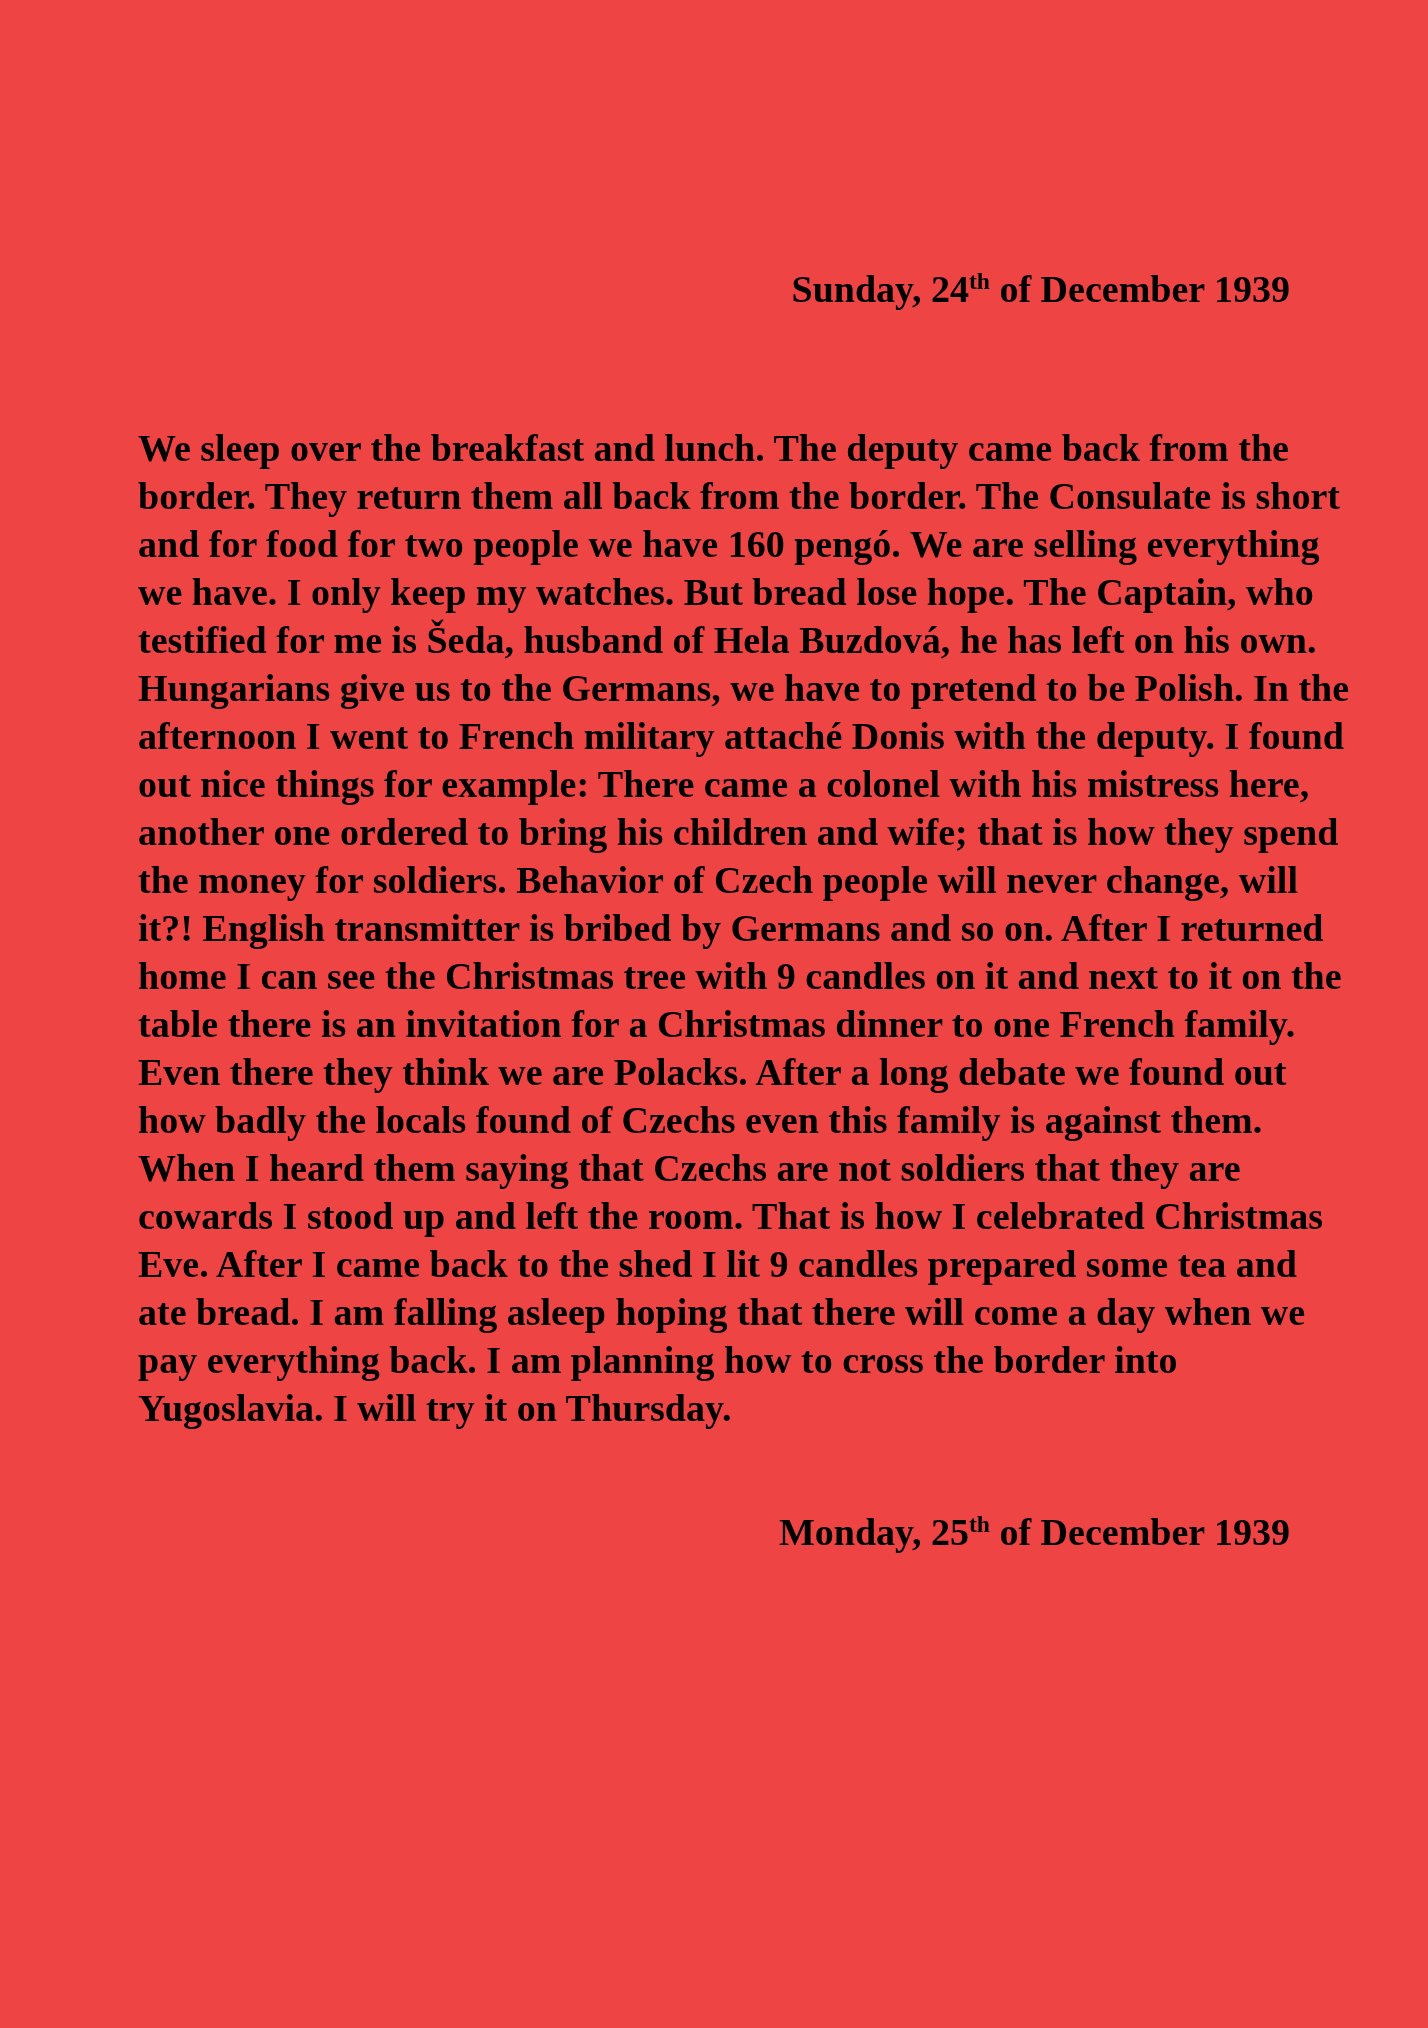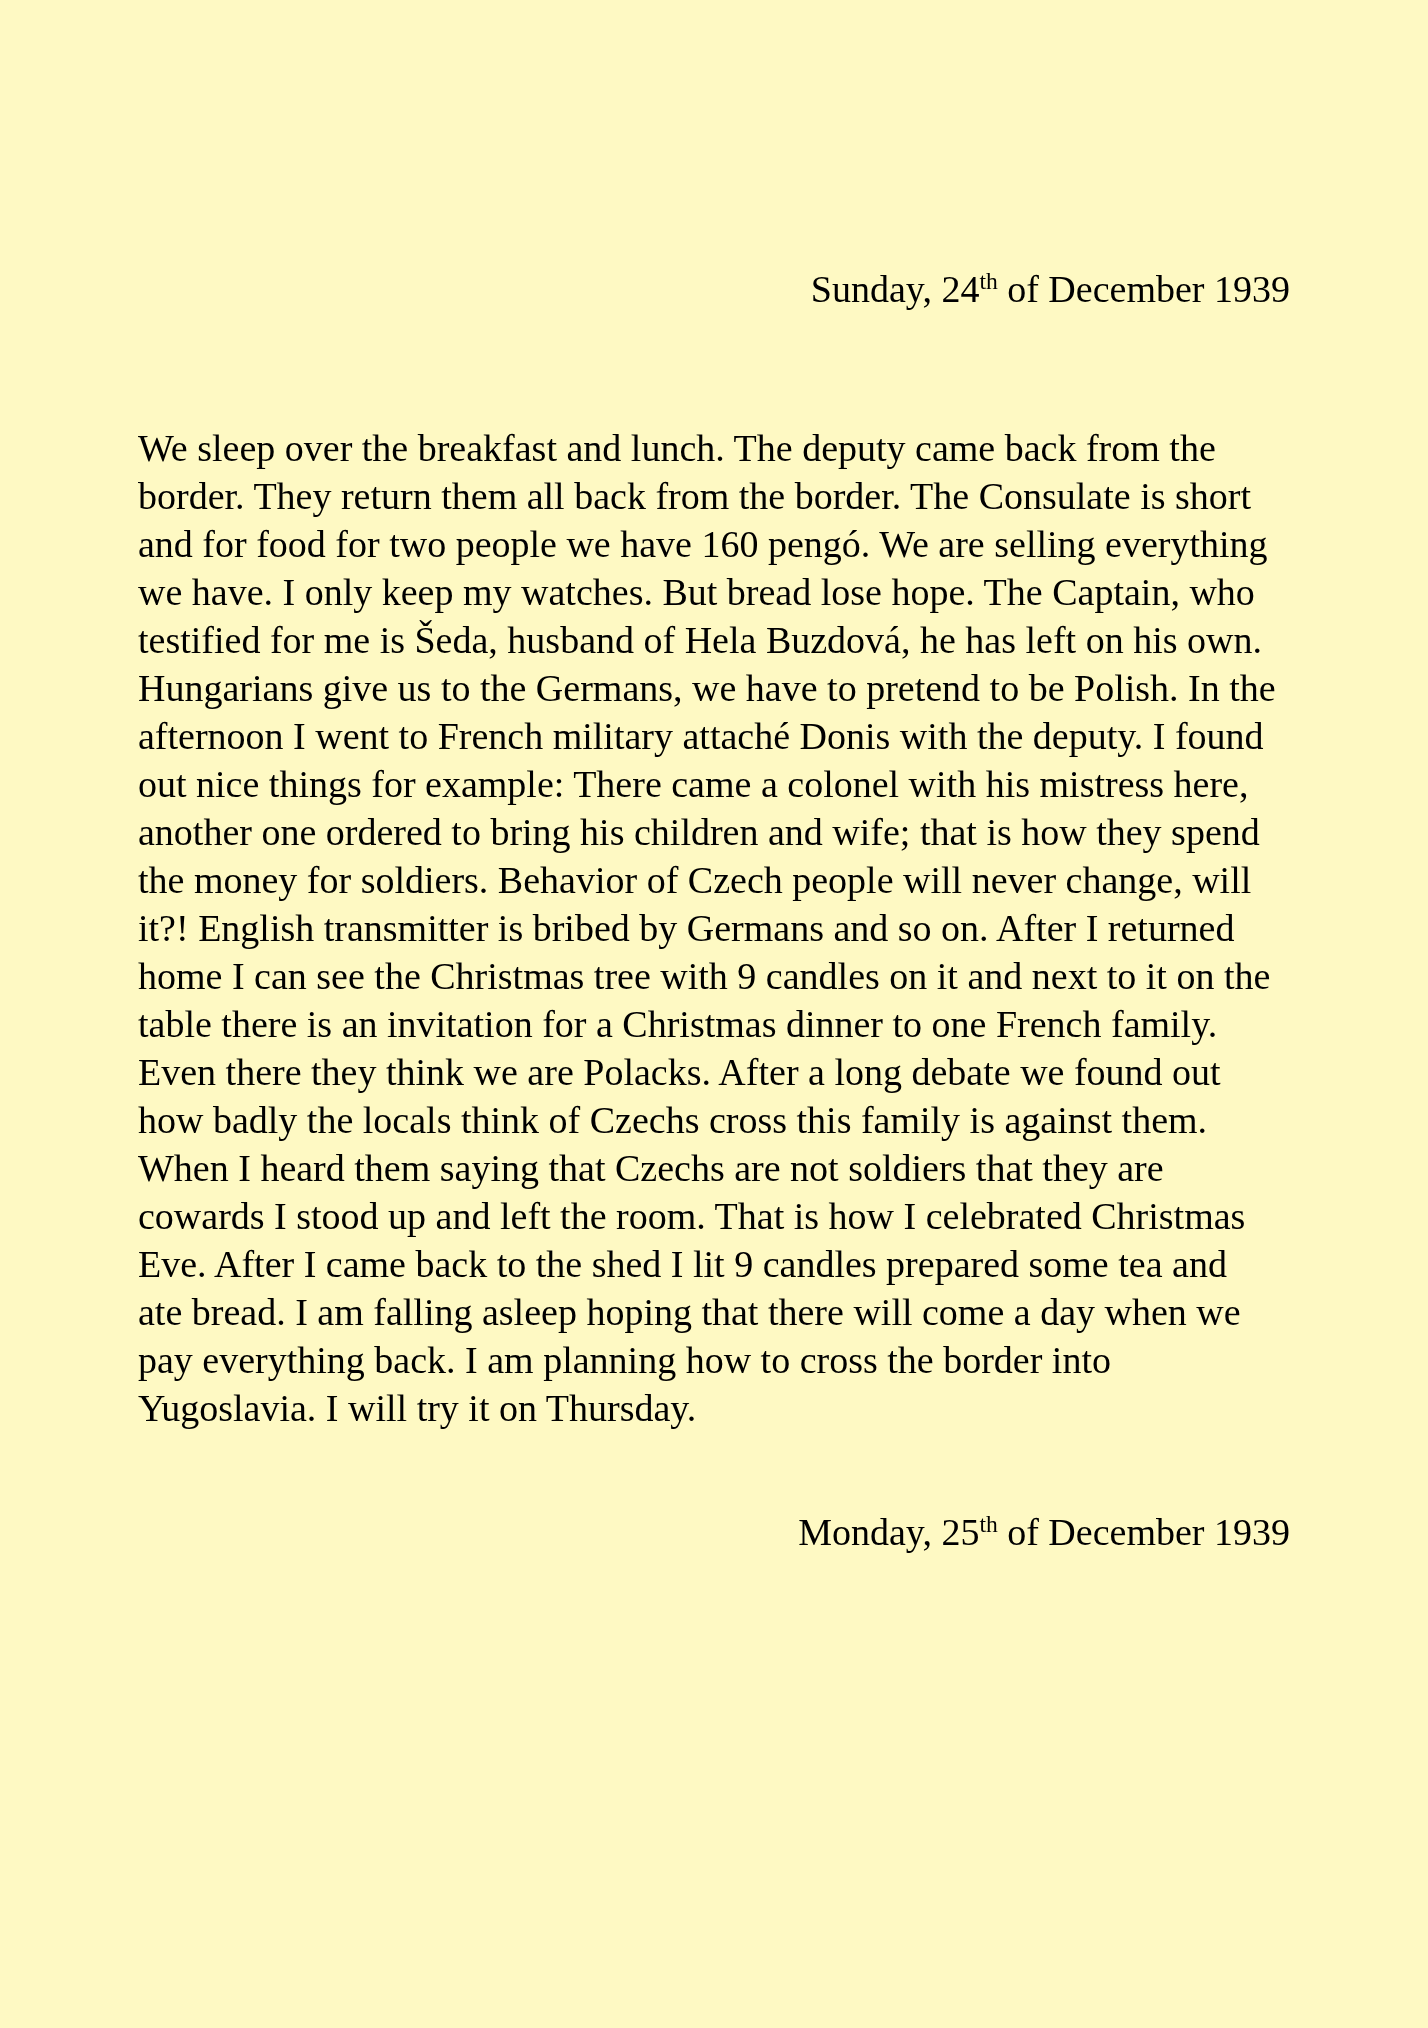--- a/index.html
+++ b/index.html
@@ -1,26 +1,27 @@
 <!DOCTYPE html>
 <html><head>
 <meta charset="utf-8">
 <style>
   html, body { margin: 0; padding: 0; background: #e8e8e8; }
   .page {
     position: relative;
     width: 1428px;
     height: 2028px;
     margin: 0 auto;
-    background: #fef9c3;
+    background: #ef4444;
     color: #000000;
     font-family: "Liberation Serif", "DejaVu Serif", serif;
     font-size: 38px;
     line-height: 48px;
     overflow: hidden;
+    font-weight: bold;
   }
   .content { padding: 0 138px; }
   .date-heading {
     text-align: right;
     white-space: nowrap;
   }
   .date-heading.first { margin-top: 265px; }
   .date-heading.second { margin-top: 76px; }
   sup.ord {
     font-size: 62%;
@@ -50,21 +51,21 @@
         <div class="line">testified for me is Šeda, husband of Hela Buzdová, he has left on his own.</div>
         <div class="line">Hungarians give us to the Germans, we have to pretend to be Polish. In the</div>
         <div class="line">afternoon I went to French military attaché Donis with the deputy. I found</div>
         <div class="line">out nice things for example: There came a colonel with his mistress here,</div>
         <div class="line">another one ordered to bring his children and wife; that is how they spend</div>
         <div class="line">the money for soldiers. Behavior of Czech people will never change, will</div>
         <div class="line">it?! English transmitter is bribed by Germans and so on. After I returned</div>
         <div class="line">home I can see the Christmas tree with 9 candles on it and next to it on the</div>
         <div class="line">table there is an invitation for a Christmas dinner to one French family.</div>
         <div class="line">Even there they think we are Polacks. After a long debate we found out</div>
-        <div class="line">how badly the locals think of Czechs cross this family is against them.</div>
+        <div class="line">how badly the locals found of Czechs even this family is against them.</div>
         <div class="line">When I heard them saying that Czechs are not soldiers that they are</div>
         <div class="line">cowards I stood up and left the room. That is how I celebrated Christmas</div>
         <div class="line">Eve. After I came back to the shed I lit 9 candles prepared some tea and</div>
         <div class="line">ate bread. I am falling asleep hoping that there will come a day when we</div>
         <div class="line">pay everything back. I am planning how to cross the border into</div>
         <div class="line">Yugoslavia. I will try it on Thursday.</div>
       </div>
 
     <div class="date-heading second"><span>Monday, 25</span><sup class="ord">th</sup><span> of December 1939</span></div>
 

